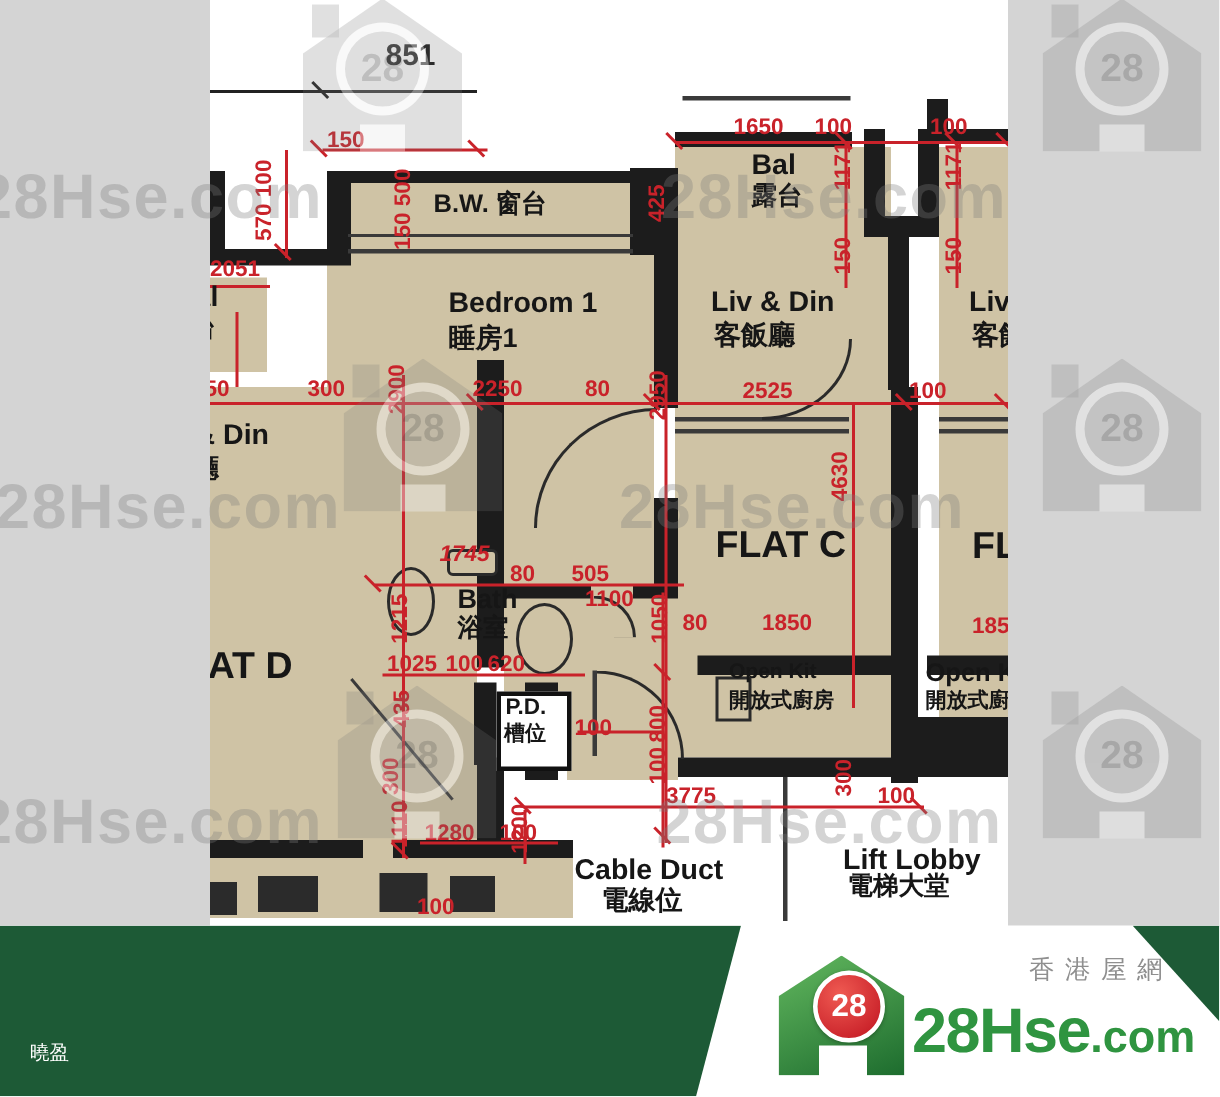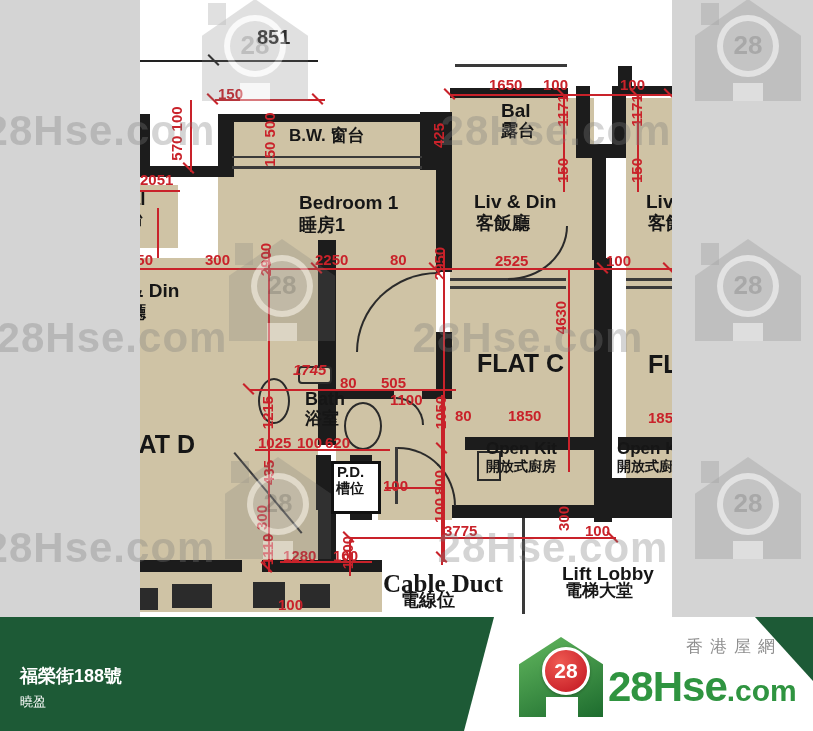--- a/index.html
+++ b/index.html
@@ -235,27 +235,27 @@
         <div class="rlab" style="left: 648px; top: 214px; font-size: 18px;">客飯廳</div>
         <div class="rlab" style="left: 116px; top: 189px; font-size: 19px;">Bal</div>
         <div class="rlab" style="left: 110px; top: 210px; font-size: 17px;">露台</div>
         <div class="rlab" style="left: 97px; top: 281px; font-size: 19px;">Liv &amp; Din</div>
         <div class="rlab" style="left: 92px; top: 303px; font-size: 18px;">客飯廳</div>
         <div class="rlab" style="left: 108px; top: 432px; font-size: 25px;">FLAT D</div>
         <div class="rlab" style="left: 477px; top: 351px; font-size: 25px;">FLAT C</div>
         <div class="rlab" style="left: 648px; top: 352px; font-size: 25px;">FLAT</div>
         <div class="rlab" style="left: 305px; top: 390px; font-size: 18px;">Bath</div>
         <div class="rlab" style="left: 305px; top: 410px; font-size: 17px;">浴室</div>
-        <div class="rlab" style="left: 486px; top: 440px; font-size: 17px;">Open Kit</div>
+        <div class="rlab" style="left: 486px; top: 440px; font-size: 14px;">Open Kit</div>
         <div class="rlab" style="left: 486px; top: 459px; font-size: 14px;">開放式廚房</div>
         <div class="rlab" style="left: 617px; top: 440px; font-size: 17px;">Open K</div>
         <div class="rlab" style="left: 617px; top: 459px; font-size: 14px;">開放式廚</div>
         <div class="rlab" style="left: 337px; top: 464px; font-size: 15px;">P.D.</div>
         <div class="rlab" style="left: 336px; top: 481px; font-size: 14px;">槽位</div>
-        <div class="rlab" style="left: 383px; top: 571px; font-size: 25px; font-family: Liberation Serif, serif;">Cable Duct</div>
+        <div class="rlab" style="left: 383px; top: 571px; font-size: 19px;">Cable Duct</div>
         <div class="rlab" style="left: 401px; top: 591px; font-size: 18px;">電線位</div>
         <div class="rlab" style="left: 562px; top: 564px; font-size: 19px;">Lift Lobby</div>
         <div class="rlab" style="left: 565px; top: 582px; font-size: 17px;">電梯大堂</div>
       </div>
   </div>
 
   <div class="graycol" id="gray-left" style="left:0;width:140px;"></div>
   <div class="graycol" id="gray-right" style="left:672px;width:141px;"></div>
 
   <div id="wm-layer">
@@ -299,21 +299,20 @@
       <div class="wm-txt" style="left: 556px; top: 131px;">28Hse.com</div>
       <div class="wm-txt" style="left: 112px; top: 338px;">28Hse.com</div>
       <div class="wm-txt" style="left: 528px; top: 338px;">28Hse.com</div>
       <div class="wm-txt" style="left: 100px; top: 548px;">28Hse.com</div>
       <div class="wm-txt" style="left: 553px; top: 548px;">28Hse.com</div>
     </div>
 
   <div id="footer">
     <div id="green-band"></div>
     <div id="green-tri"></div>
-    <div id="f-addr">福榮街188號</div>
     <div id="f-estate">曉盈</div>
 
     <div id="logo">
       <div id="lg-tagline">香港屋網</div>
       <div id="lg-house-outline"></div>
       <div id="lg-house"></div>
       <div id="lg-door"></div>
       <div id="lg-circle">28</div>
       <div id="lg-brand"><span class="big">28Hse</span><span class="small">.com</span></div>
     </div>

